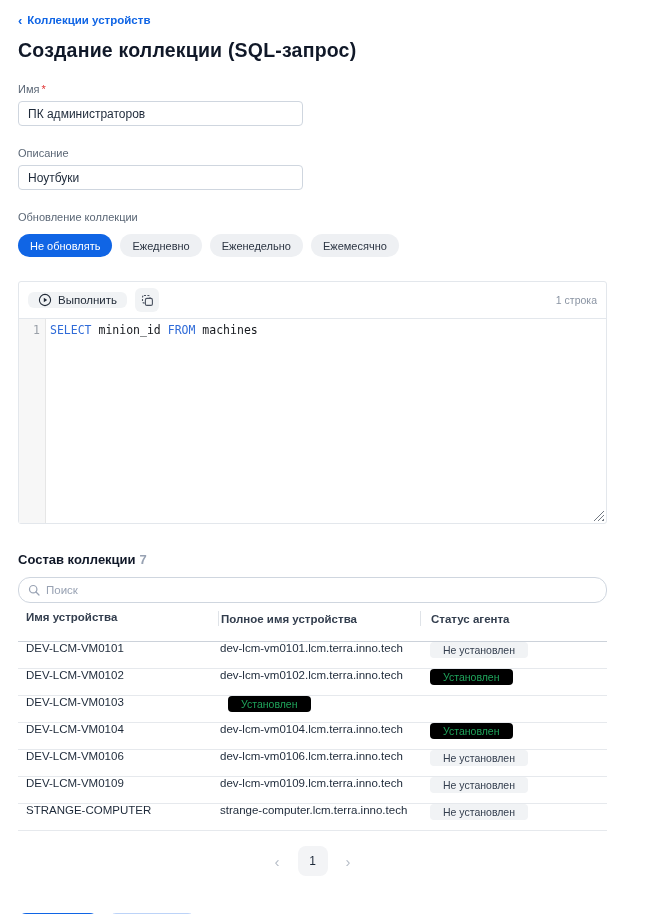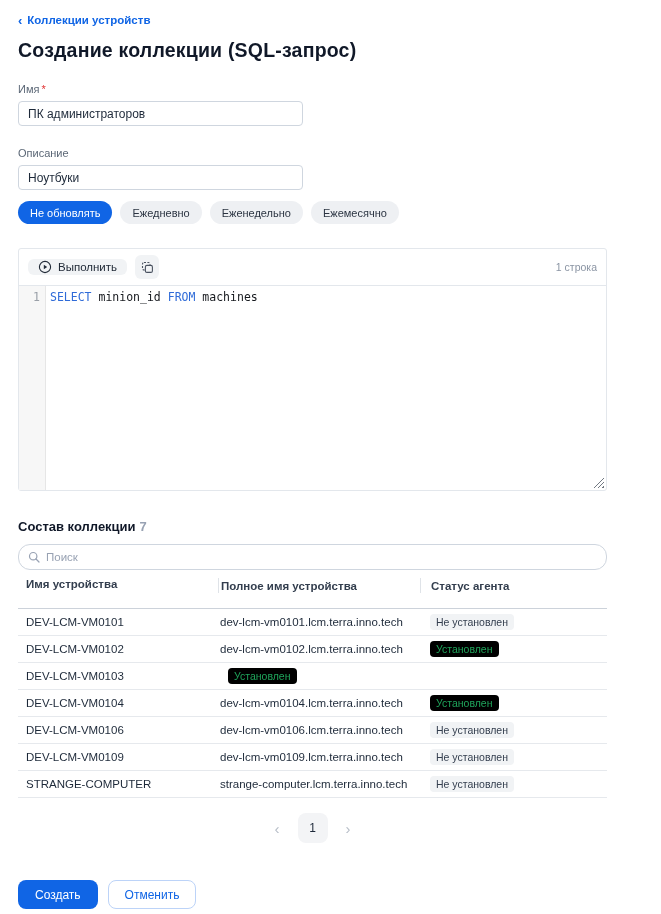--- a/index.html
+++ b/index.html
@@ -74,26 +74,26 @@
   }
   .search-box input {
     border: none; outline: none; flex: 1; font-size: 11.5px; color: #1d2939; background: transparent;
     font-family: "Liberation Sans", sans-serif;
   }
   .search-box input::placeholder { color: #98a2b3; }
 
   
   .table { width: 589px; margin-top: 8px; font-size: 11.5px; }
   .t-head { display: flex; align-items: flex-start; height: 31px; border-bottom: 1px solid #ccd2da; color: #333e4e; font-weight: bold; }
-  .t-row { display: flex; align-items: center; height: 27px; border-bottom: 1px solid #e6e9ed; }
+  .t-row { display: flex; align-items: flex-start; height: 27px; border-bottom: 1px solid #e6e9ed; }
   .c1 { width: 200px; padding-left: 8px; }
   .c2 { width: 202px; padding-left: 2px; }
   .c3 { width: 187px; padding-left: 10px; }
   .t-head .c2, .t-head .c3 { border-left: 1px solid #dfe3e8; height: 15px; display: flex; align-items: center; }
-  .badge { display: inline-block; padding: 2px 6px; border-radius: 4px; font-size: 10.5px; }
+  .badge { display: inline-block; padding: 2px 13px; border-radius: 4px; font-size: 10.5px; }
   .badge.gray { background: #f1f3f5; color: #333e4e; }
   .badge.green { background: #000000; color: #1fa45b; }
 
   
   .pagination { width: 589px; margin-top: 15px; display: flex; align-items: center; justify-content: center; gap: 14px; }
   .page-chev { background: none; border: none; color: #b6bdc7; font-size: 15px; cursor: pointer; padding: 2px 4px; font-family: "Liberation Sans", sans-serif; }
   .page-num {
     width: 30px; height: 30px; background: #f3f4f6; border: none; border-radius: 8px;
     font-size: 12px; color: #1d2939; cursor: pointer; font-family: "Liberation Sans", sans-serif;
   }
@@ -119,20 +119,21 @@
   <div class="title">Создание коллекции (SQL-запрос)</div>
 
   <div class="field-label">
     <span>Имя</span><span class="req">*</span>
   </div>
   <input class="text-input" type="text" value="ПК администраторов" style="">
 
   <div class="field-label">Описание</div>
   <input class="text-input" type="text" value="Ноутбуки" style="">
 
+  <div class="field-label">Обновление коллекции</div>
   <div class="pills" id="refresh-pills">
       <button class="pill selected">Не обновлять</button>
       <button class="pill">Ежедневно</button>
       <button class="pill">Еженедельно</button>
       <button class="pill">Ежемесячно</button>
     </div>
 
   <div class="editor">
     <div class="editor-toolbar">
       <button class="run-btn">

